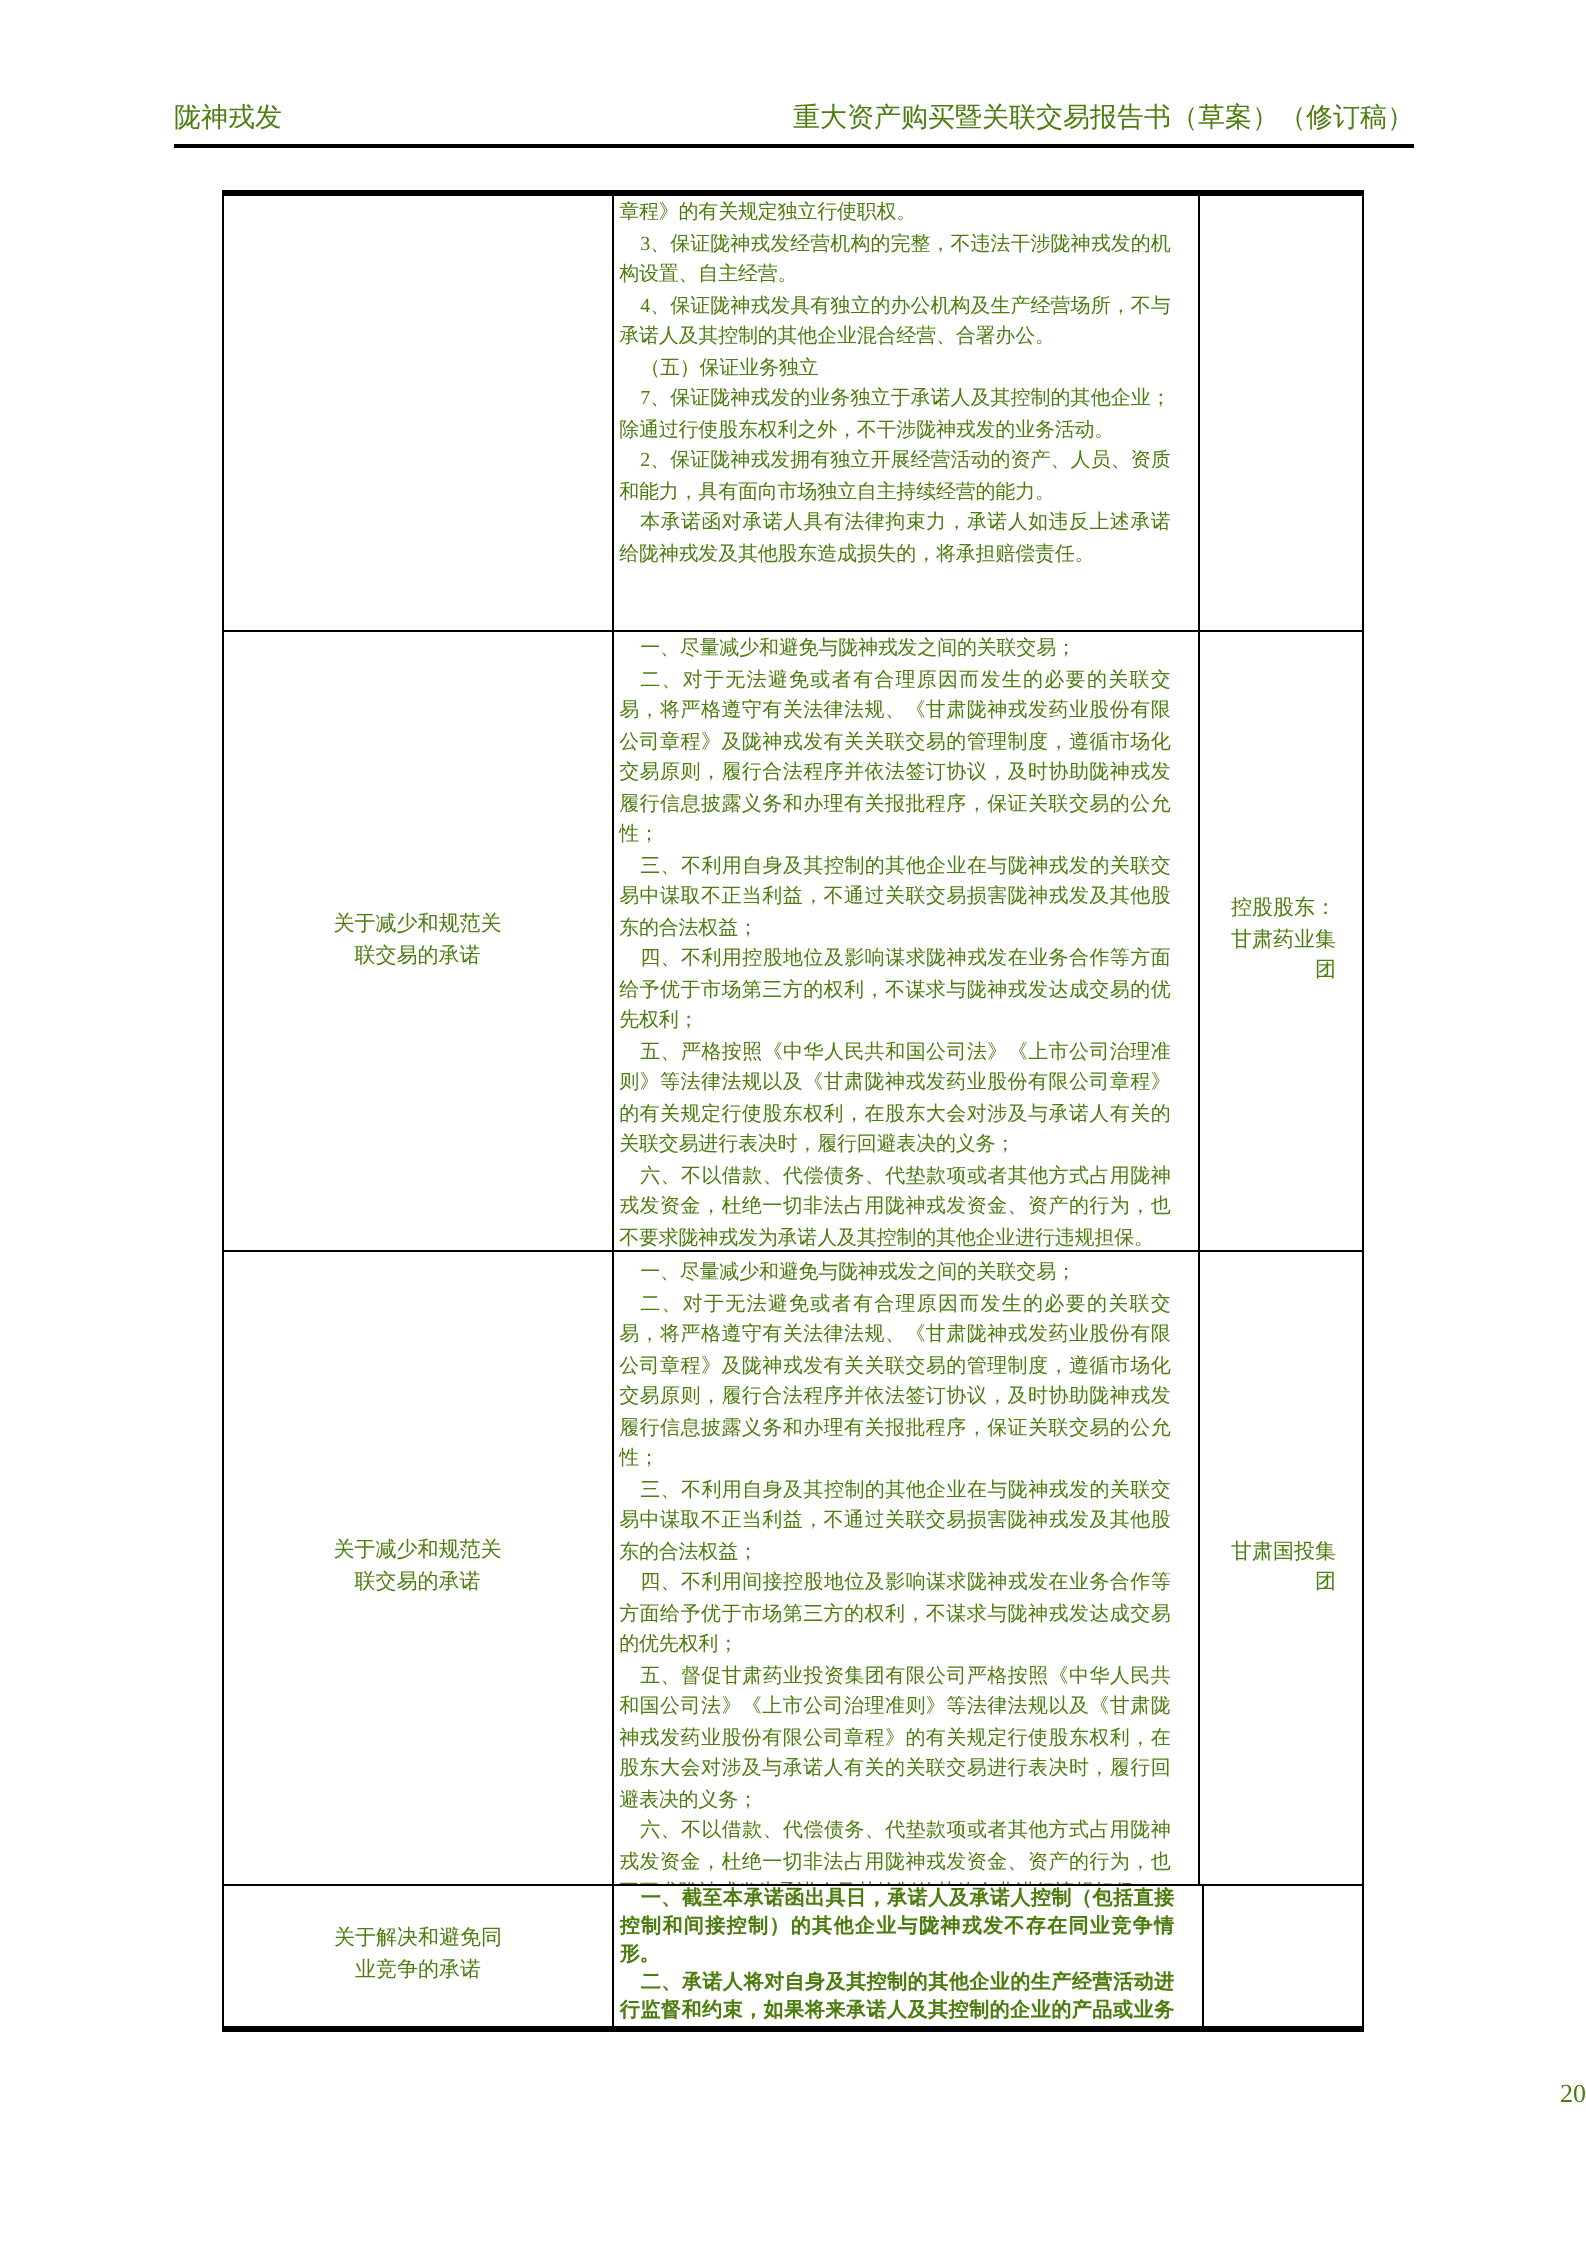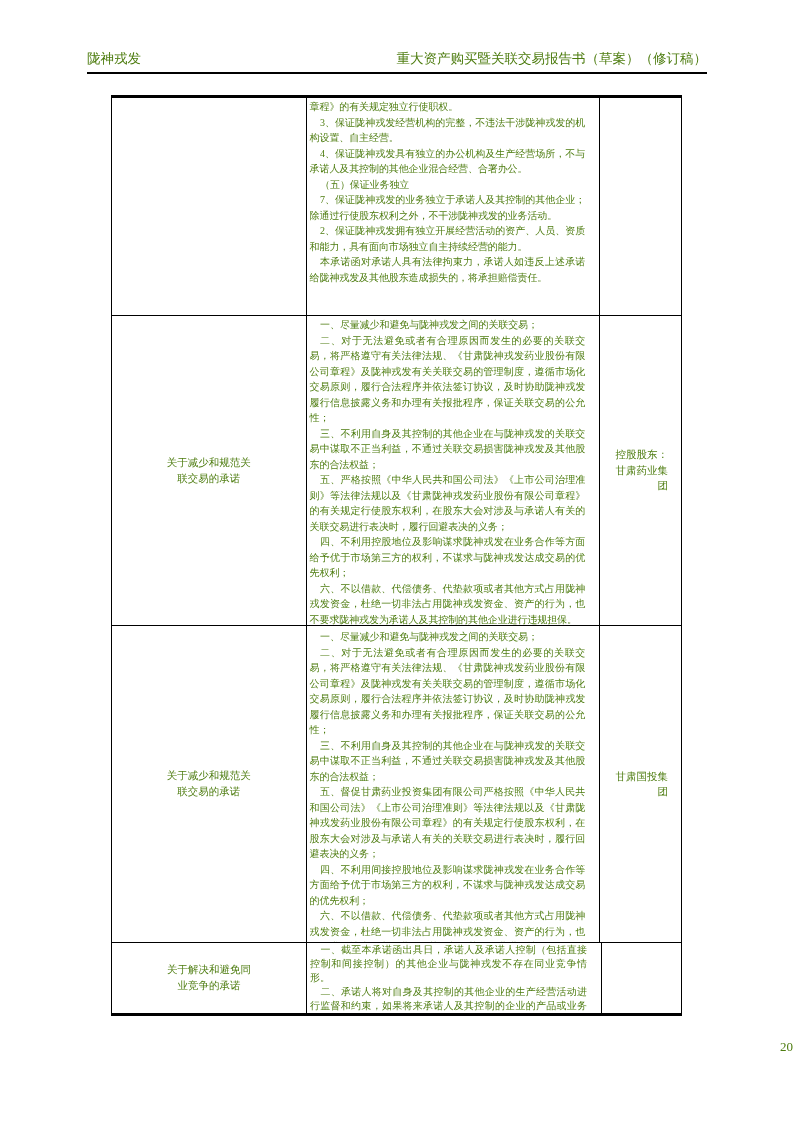--- a/index.html
+++ b/index.html
@@ -71,21 +71,21 @@
     margin: 0;
     font-size: 10px;
     line-height: 15.5px;
     letter-spacing: -0.1px;
     text-align: justify;
     text-indent: 1.05em;
   }
   .row.r0 .cell-content .para:first-child { text-indent: 0; }
   .row.r2 .cell-content { padding-top: 3px; }
   .row.r3 .cell-content { padding-top: 0; }
-  .row.r3 .cell-content .para { line-height: 14px; }
+  .row.r3 .cell-content .para { line-height: 14px; font-weight: bold; }
   .cell-party {
     width: 81px;
     display: flex;
     align-items: center;
     justify-content: center;
     padding: 0 13px;
     overflow: hidden;
   }
   .party-text {
     font-size: 10.5px;
@@ -132,38 +132,38 @@
         <div class="party-text"></div>
       </div>
     </div>
 
     <div class="row r1">
       <div class="cell-label">关于减少和规范关联交易的承诺</div>
       <div class="cell-content">
           <p class="para">一、尽量减少和避免与陇神戎发之间的关联交易；</p>
           <p class="para">二、对于无法避免或者有合理原因而发生的必要的关联交易，将严格遵守有关法律法规、《甘肃陇神戎发药业股份有限公司章程》及陇神戎发有关关联交易的管理制度，遵循市场化交易原则，履行合法程序并依法签订协议，及时协助陇神戎发履行信息披露义务和办理有关报批程序，保证关联交易的公允性；</p>
           <p class="para">三、不利用自身及其控制的其他企业在与陇神戎发的关联交易中谋取不正当利益，不通过关联交易损害陇神戎发及其他股东的合法权益；</p>
+          <p class="para">四、不利用控股地位及影响谋求陇神戎发在业务合作等方面给予优于市场第三方的权利，不谋求与陇神戎发达成交易的优先权利；</p>
           <p class="para">五、严格按照《中华人民共和国公司法》《上市公司治理准则》等法律法规以及《甘肃陇神戎发药业股份有限公司章程》的有关规定行使股东权利，在股东大会对涉及与承诺人有关的关联交易进行表决时，履行回避表决的义务；</p>
-          <p class="para">四、不利用控股地位及影响谋求陇神戎发在业务合作等方面给予优于市场第三方的权利，不谋求与陇神戎发达成交易的优先权利；</p>
           <p class="para">六、不以借款、代偿债务、代垫款项或者其他方式占用陇神戎发资金，杜绝一切非法占用陇神戎发资金、资产的行为，也不要求陇神戎发为承诺人及其控制的其他企业进行违规担保。</p>
           <p class="para">本承诺函对承诺人具有法律拘束力，承诺人如违反上述承诺给陇神戎发及其他股东造成损失的，将承担赔偿责任。</p>
         </div>
       <div class="cell-party">
         <div class="party-text">控股股东：甘肃药业集团</div>
       </div>
     </div>
 
     <div class="row r2">
       <div class="cell-label">关于减少和规范关联交易的承诺</div>
       <div class="cell-content">
           <p class="para">一、尽量减少和避免与陇神戎发之间的关联交易；</p>
           <p class="para">二、对于无法避免或者有合理原因而发生的必要的关联交易，将严格遵守有关法律法规、《甘肃陇神戎发药业股份有限公司章程》及陇神戎发有关关联交易的管理制度，遵循市场化交易原则，履行合法程序并依法签订协议，及时协助陇神戎发履行信息披露义务和办理有关报批程序，保证关联交易的公允性；</p>
           <p class="para">三、不利用自身及其控制的其他企业在与陇神戎发的关联交易中谋取不正当利益，不通过关联交易损害陇神戎发及其他股东的合法权益；</p>
+          <p class="para">四、不利用间接控股地位及影响谋求陇神戎发在业务合作等方面给予优于市场第三方的权利，不谋求与陇神戎发达成交易的优先权利；</p>
           <p class="para">五、督促甘肃药业投资集团有限公司严格按照《中华人民共和国公司法》《上市公司治理准则》等法律法规以及《甘肃陇神戎发药业股份有限公司章程》的有关规定行使股东权利，在股东大会对涉及与承诺人有关的关联交易进行表决时，履行回避表决的义务；</p>
-          <p class="para">四、不利用间接控股地位及影响谋求陇神戎发在业务合作等方面给予优于市场第三方的权利，不谋求与陇神戎发达成交易的优先权利；</p>
           <p class="para">六、不以借款、代偿债务、代垫款项或者其他方式占用陇神戎发资金，杜绝一切非法占用陇神戎发资金、资产的行为，也不要求陇神戎发为承诺人及其控制的其他企业进行违规担保。</p>
           <p class="para">本承诺函对承诺人具有法律拘束力，承诺人如违反上述承诺给陇神戎发及其他股东造成损失的，将承担赔偿责任。</p>
         </div>
       <div class="cell-party">
         <div class="party-text">甘肃国投集团</div>
       </div>
     </div>
 
     <div class="row r3">
       <div class="cell-label">关于解决和避免同业竞争的承诺</div>

